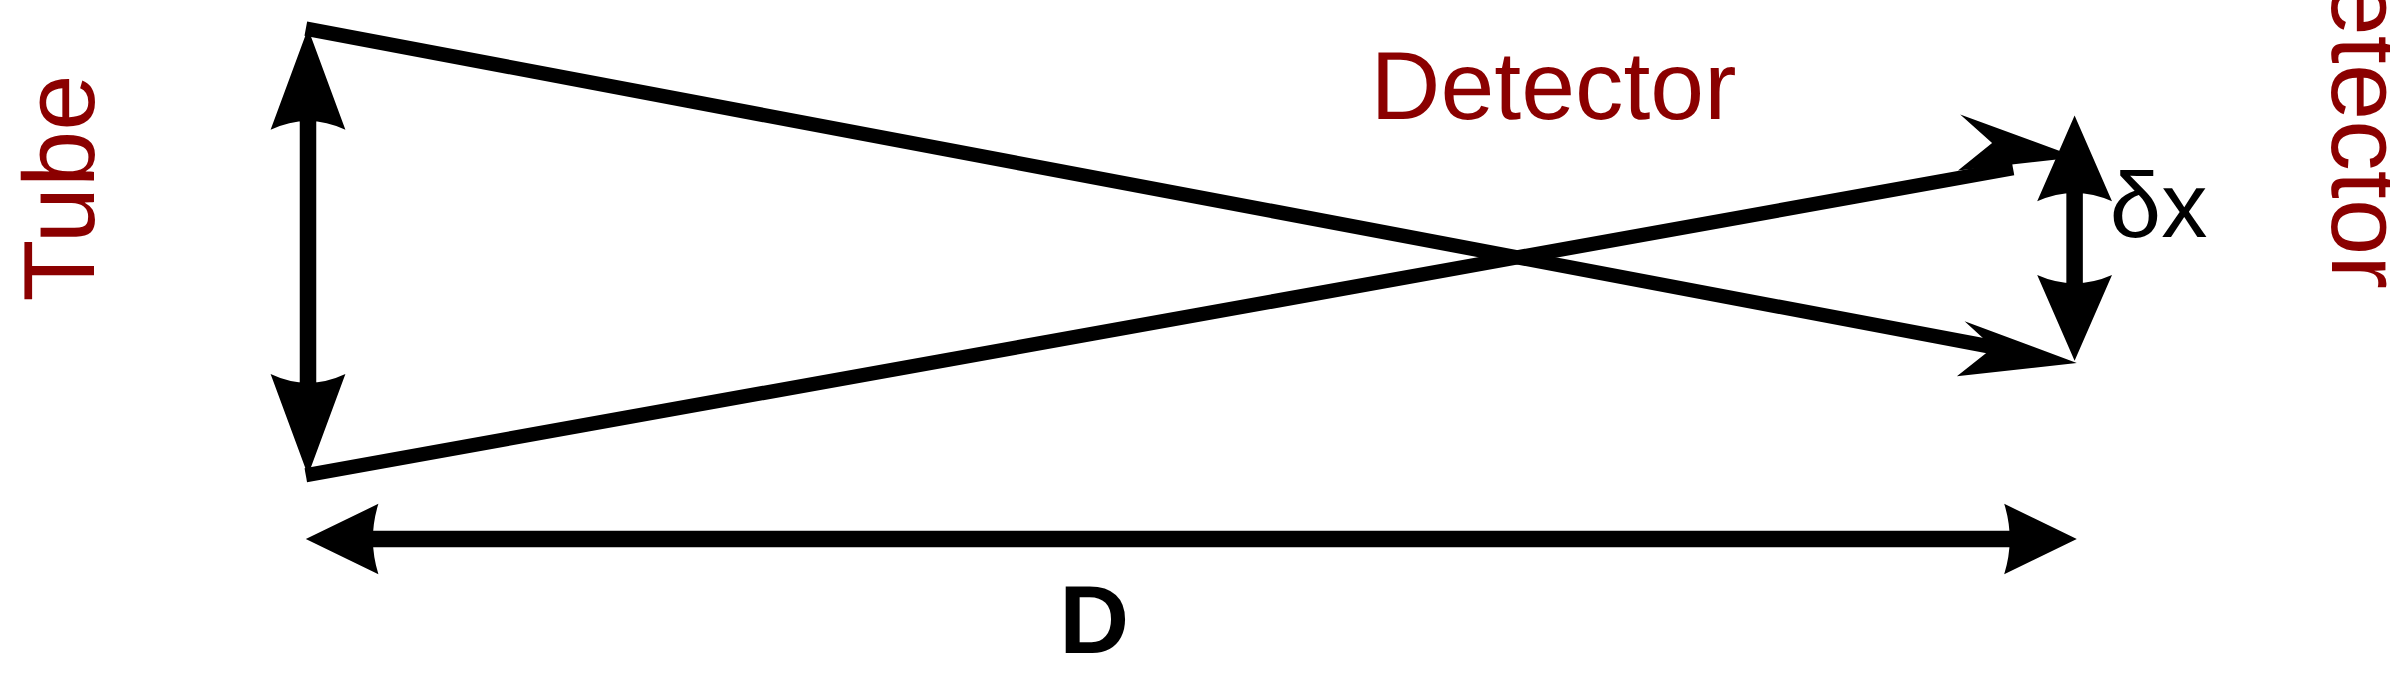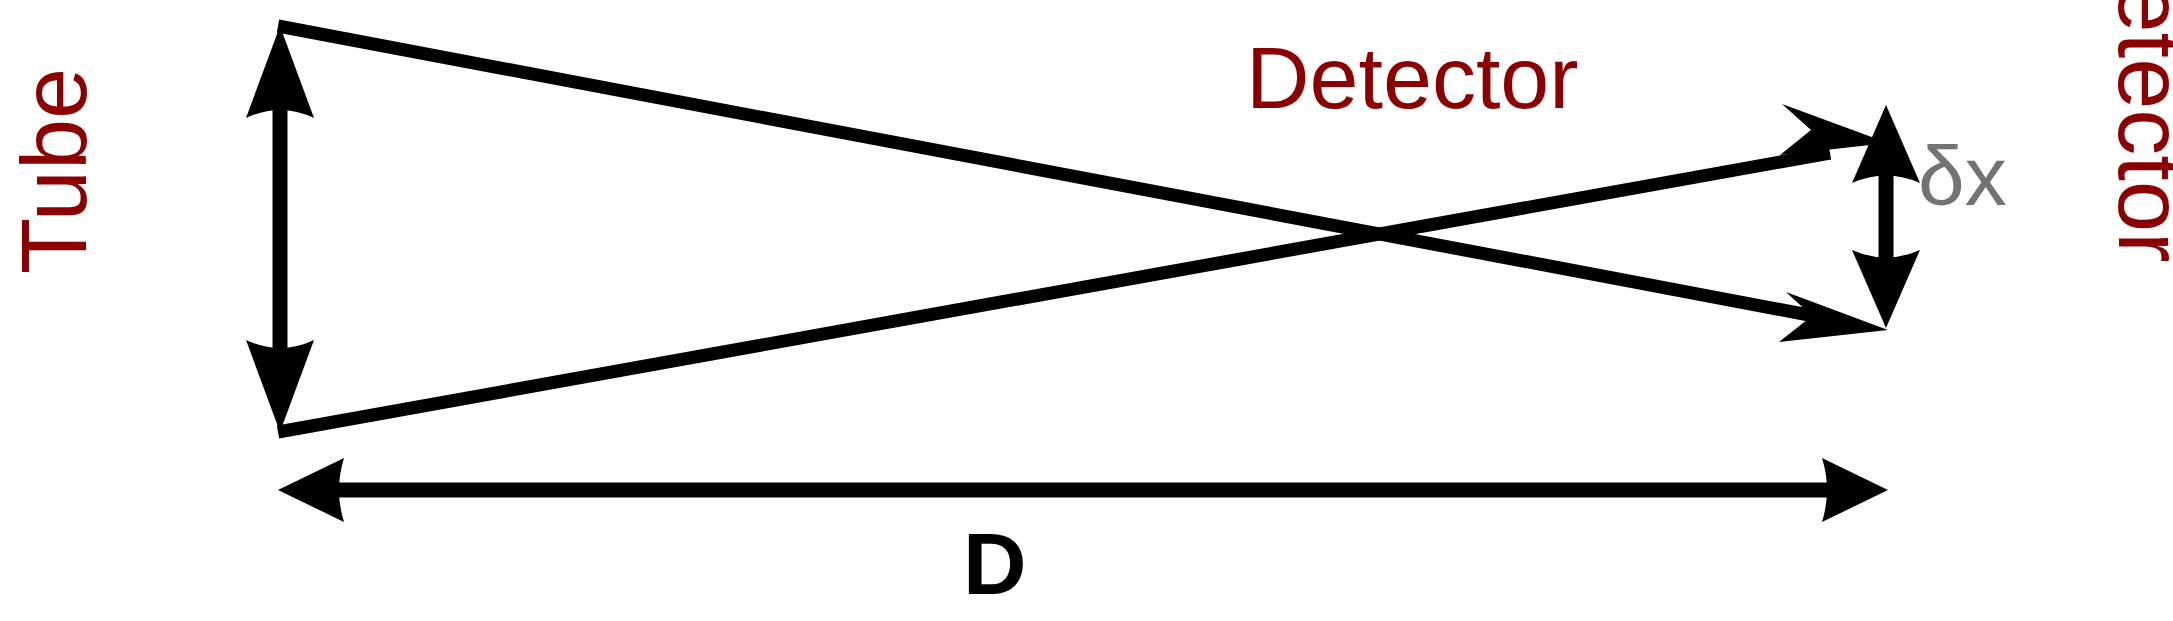--- a/index.html
+++ b/index.html
@@ -63,23 +63,23 @@
   }
   
   #label-delta-t {
     left: 158px;
     top: 190px;
     font-size: 84px;
     color: #000000;
   }
   #label-delta-x {
     left: 1918px;
-    top: 134px;
+    top: 144px;
     font-size: 84px;
-    color: #737373;
+    color: #000000;
   }
   #label-d {
     left: 963px;
     top: 520px;
     font-size: 88px;
     font-weight: bold;
     color: #000000;
   }
 </style>
 </head>

